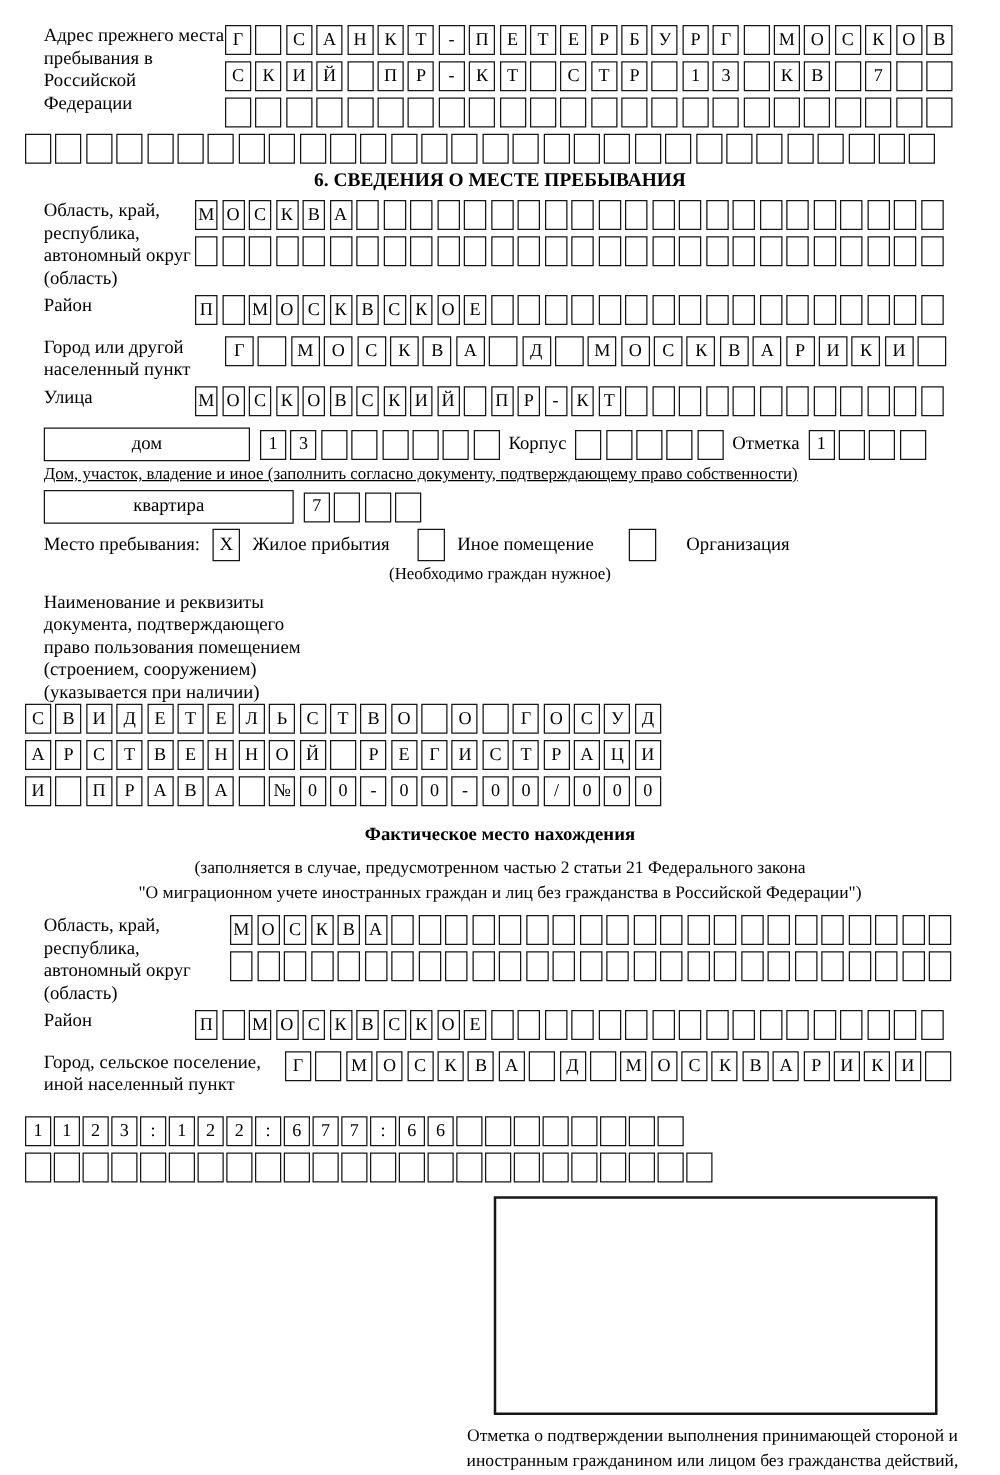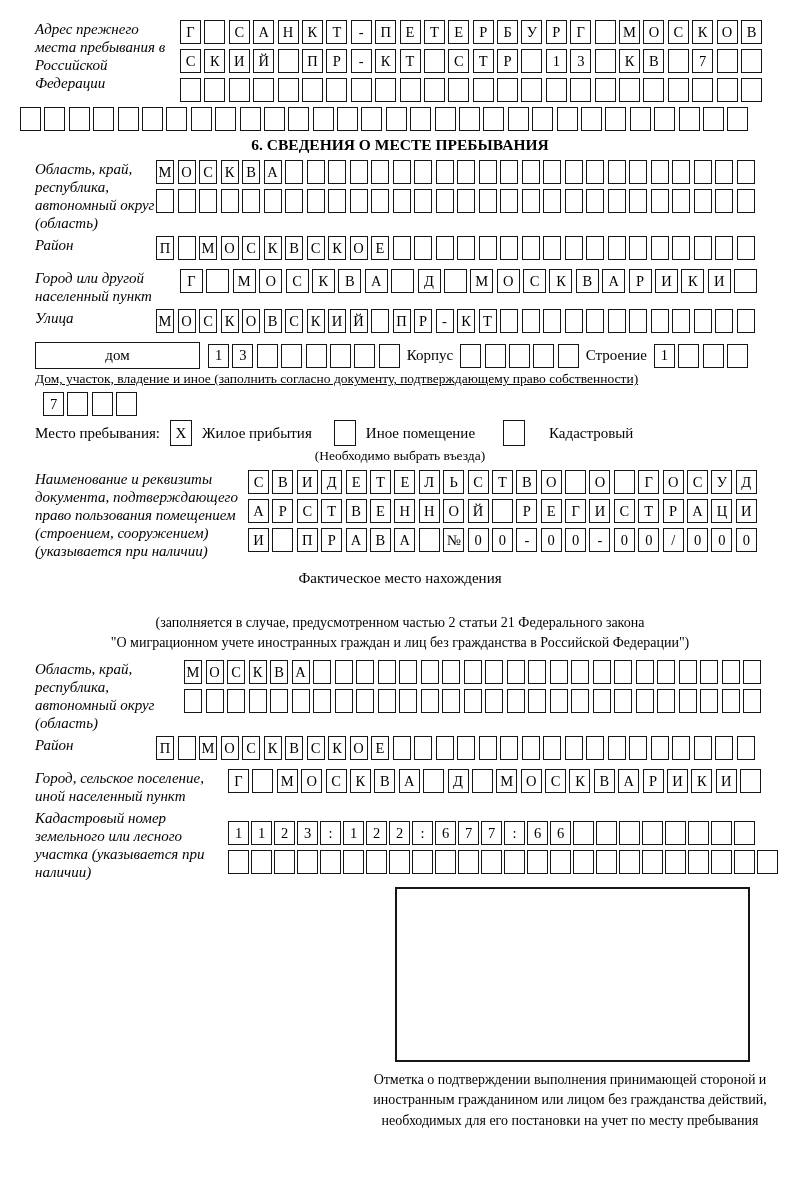--- a/index.html
+++ b/index.html
@@ -5,27 +5,27 @@
   html,body { margin:0; padding:0; background:#fff; }
   body {
     width:800px; height:1180px; overflow:hidden; color:#000;
     font-family:"Liberation Serif","DejaVu Serif",serif;
   }
   .page { box-sizing:border-box; width:800px; padding:0 20px; }
 
   .top-note { margin:16px 40px 0 0; text-align:right; font-size:15px; }
 
   .sec-title { text-align:center; font-weight:bold; font-size:15.5px; margin:4px 0 6px 0; }
-  .sub-title { text-align:center; font-weight:normal; font-size:15px; margin:10px 0 26px 0; }
+  .sub-title { text-align:center; font-weight:bold; font-size:15px; margin:10px 0 8px 0; }
 
   .caption { text-align:center; font-size:13.5px; margin:2px 0 4px 0; }
   .caption-left { text-align:left; font-size:13.5px; margin:1px 0 5px 15px;text-decoration:underline; }
 
   .field { display:flex; align-items:flex-start; margin-bottom:4px; }
-  .flabel { flex:none; font-size:15px; line-height:1.2; padding-left:15px; box-sizing:border-box;font-style:italic; }
+  .flabel { flex:none; font-size:15px; line-height:1.2; padding-left:15px; box-sizing:border-box; }
 
   .row-cells { display:flex; margin-bottom:5px; }
   .cell {
     box-sizing:border-box; flex:none; border:1.8px solid #161616; background:#fff;
     height:24px; display:flex; align-items:center; justify-content:center; font-size:14.5px;
   }
   .sm { gap:3.5px; } .sm .cell { width:18px; }
   .md { gap:3.4px; } .md .cell { width:21px; }
   .lg { gap:3.4px; } .lg .cell { width:23px; }
   .k  { gap:2px;   } .k  .cell { width:21px; }
@@ -40,21 +40,21 @@
   }
   .house-row, .apt-row { display:flex; align-items:center; margin:2px 0 2px 15px; }
   .inline-label { font-size:15px; margin:0 7px; }
 
   .stay-row { display:flex; align-items:center; margin:4px 0 2px 15px; font-size:15px; }
   .checkbox {
     box-sizing:border-box; border:1.8px solid #161616; width:22px; height:26px; flex:none;
     display:flex; align-items:center; justify-content:center; font-size:15px; margin:0 10px;
   }
 
-  .doc-field { margin-top:6px; }
+  .doc-field { margin-top:6px;flex-direction:column; }
   .doc-field .flabel { width:228px; }
 
   .sec3-cap { text-align:center; font-size:14px; line-height:1.4;font-family:Liberation Serif, serif; }
 
   .region-lbl  { width:136px; }
   .region3-lbl { width:164px; }
   .city2-lbl   { width:160px; }
   .city3-lbl   { width:208px; }
   .cad-lbl     { width:208px; }
 
@@ -367,49 +367,50 @@
         <span class="cell"></span>
       </div>
     <span class="inline-label">Корпус</span>
     <div class="row-cells md" style="margin:0;">
         <span class="cell"></span>
         <span class="cell"></span>
         <span class="cell"></span>
         <span class="cell"></span>
         <span class="cell"></span>
       </div>
-    <span class="inline-label">Строение</span>
+    <span class="inline-label">Отметка</span>
     <div class="row-cells md" style="margin:0;">
         <span class="cell">1</span>
         <span class="cell"></span>
         <span class="cell"></span>
         <span class="cell"></span>
       </div>
   </div>
   <div class="caption-left">Дом, участок, владение и иное (заполнить согласно документу, подтверждающему право собственности)</div>
 
   <div class="apt-row">
+    <div class="box-label" style="width:200px;">квартира</div>
     <div class="row-cells md" style="margin:0 0 0 8px;">
         <span class="cell">7</span>
         <span class="cell"></span>
         <span class="cell"></span>
         <span class="cell"></span>
       </div>
   </div>
 
   <div class="stay-row">
     <span>Место пребывания:</span>
     <span class="checkbox">X</span>
     <span>Жилое прибытия</span>
     <span class="checkbox" style="margin-left:22px;"></span>
     <span>Иное помещение</span>
     <span class="checkbox" style="margin-left:28px;"></span>
-    <span style="margin-left:14px;">Кадастровый</span>
-  </div>
-  <div class="caption">(Необходимо выбрать въезда)</div>
+    <span style="margin-left:14px;">Организация</span>
+  </div>
+  <div class="caption">(Необходимо граждан нужное)</div>
 
   <div class="field doc-field">
     <div class="flabel">Наименование и реквизиты документа, подтверждающего право пользования помещением (строением, сооружением) (указывается при наличии)</div>
     <div>
       <div class="row-cells md">
           <span class="cell">С</span>
           <span class="cell">В</span>
           <span class="cell">И</span>
           <span class="cell">Д</span>
           <span class="cell">Е</span>
@@ -603,21 +604,20 @@
         <span class="cell">А</span>
         <span class="cell">Р</span>
         <span class="cell">И</span>
         <span class="cell">К</span>
         <span class="cell">И</span>
         <span class="cell"></span>
       </div>
   </div>
 
   <div class="field">
-    <div class="flabel cad-lbl">Кадастровый номер земельного или лесного участка (указывается при наличии)</div>
     <div class="cad-rows">
       <div class="row-cells k">
           <span class="cell">1</span>
           <span class="cell">1</span>
           <span class="cell">2</span>
           <span class="cell">3</span>
           <span class="cell">:</span>
           <span class="cell">1</span>
           <span class="cell">2</span>
           <span class="cell">2</span>

